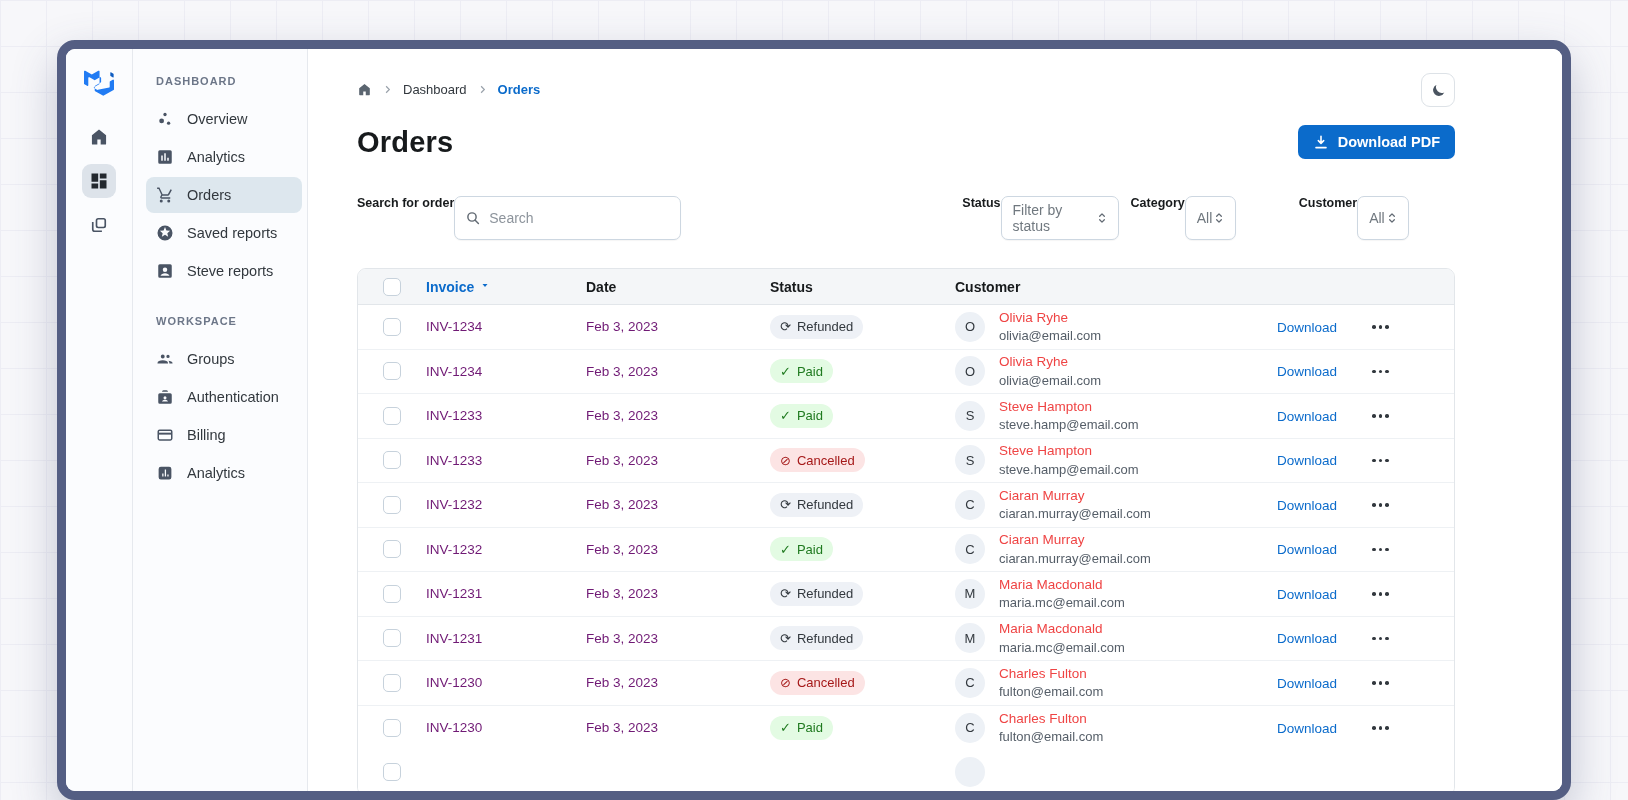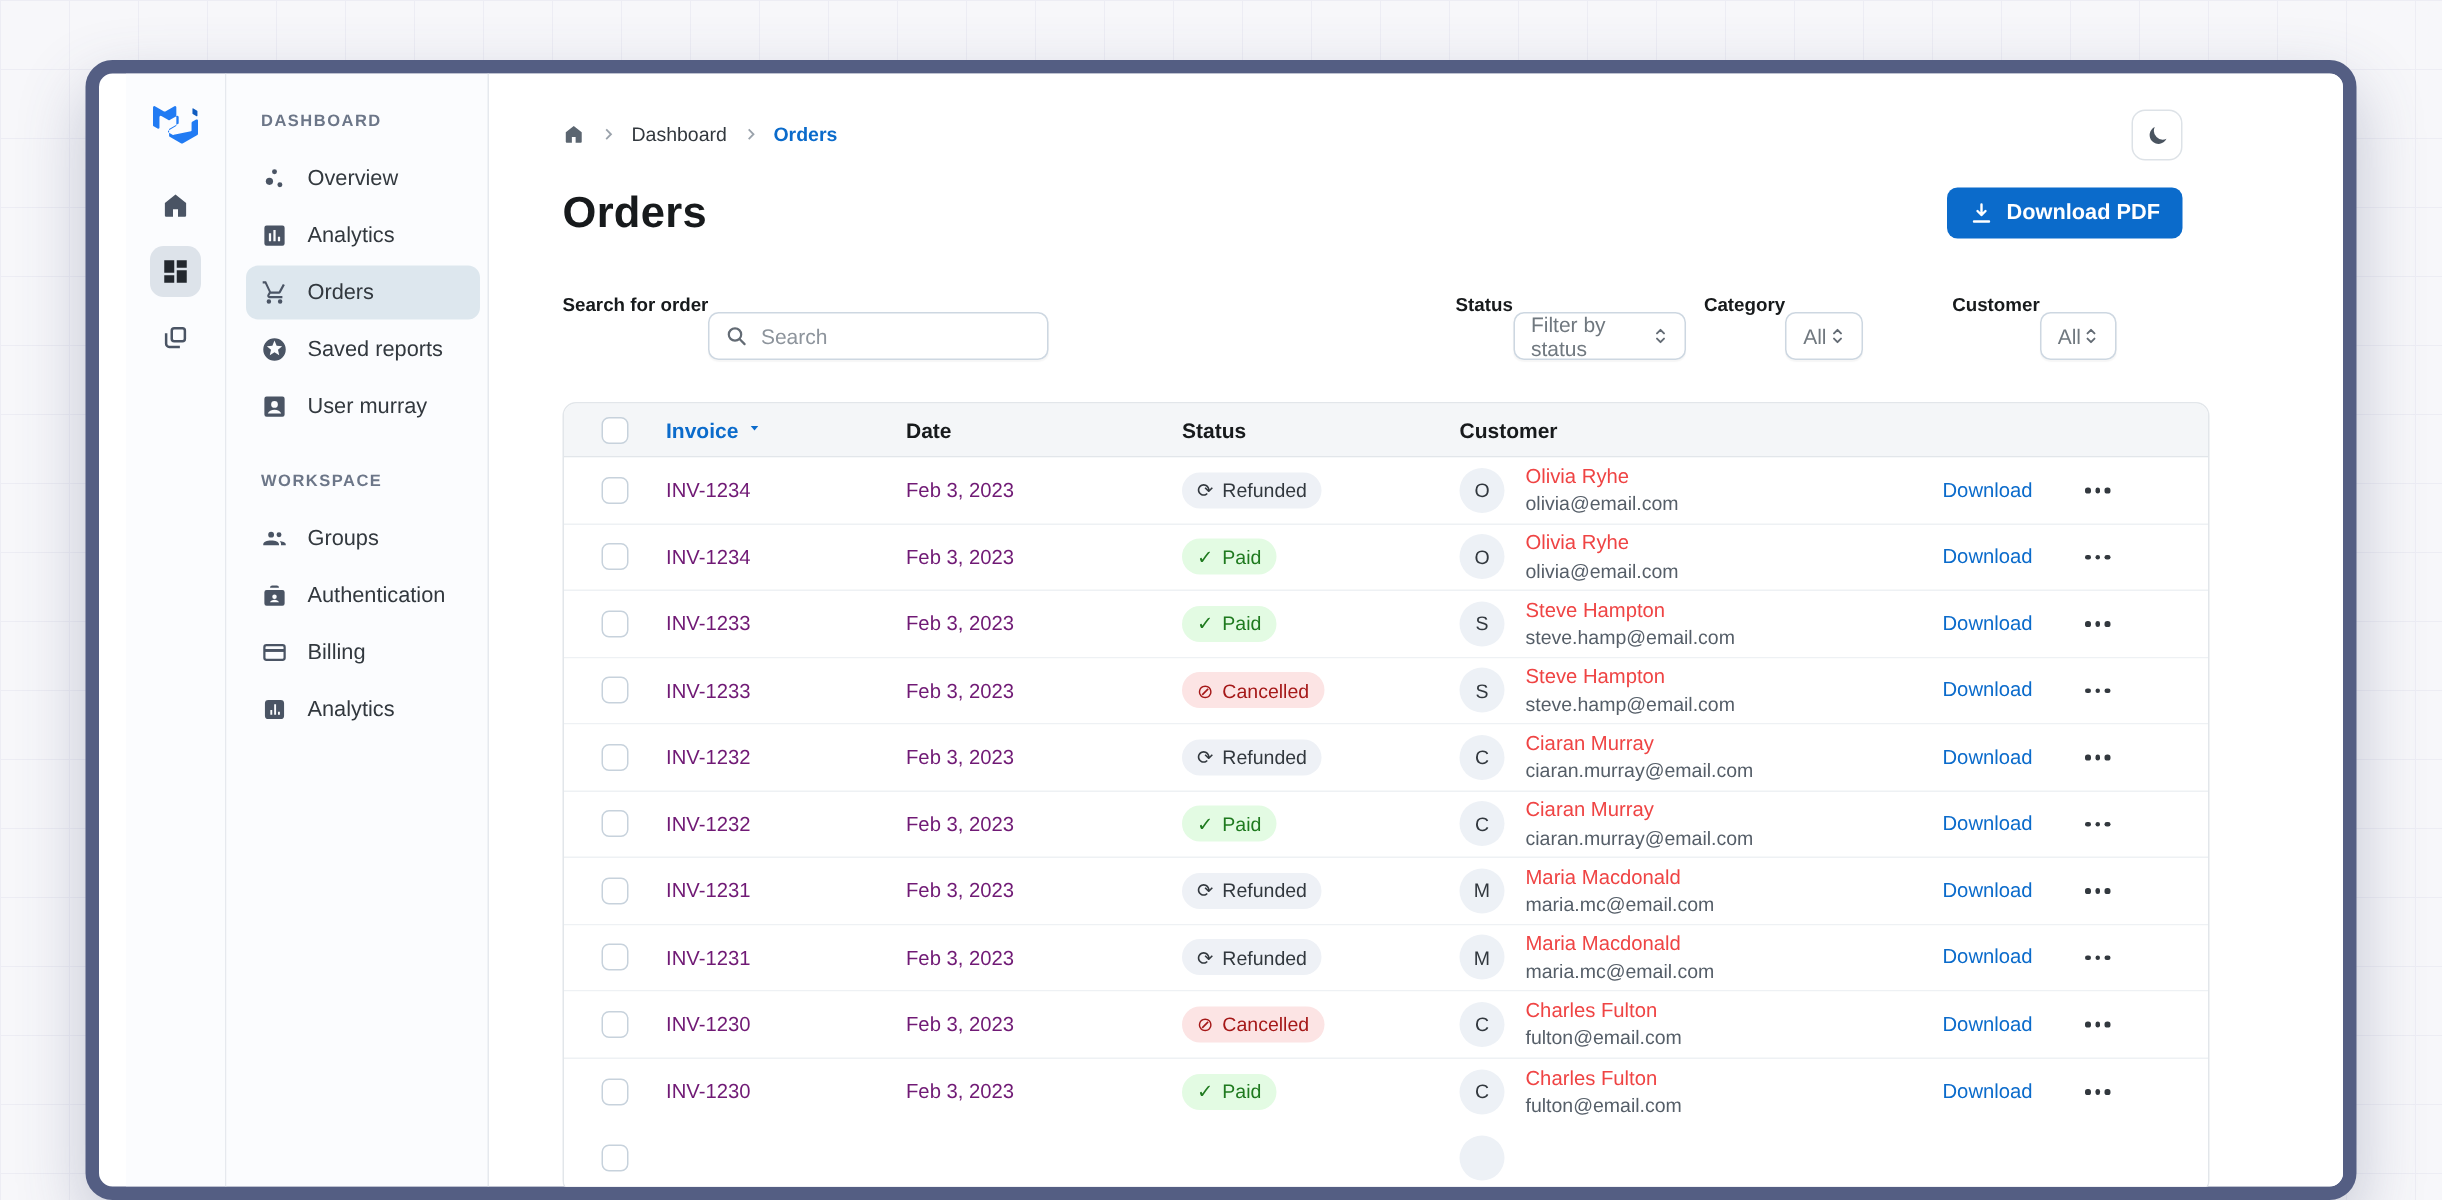--- a/index.html
+++ b/index.html
@@ -11,21 +11,20 @@
                      linear-gradient(90deg,#ededf4 1px,transparent 1px);
     background-size:46px 46px;
     color:#32383e;
   }
   
   .window {
     position:absolute; left:57px; top:40px; width:1514px; height:760px;
     border:9px solid #545e83; border-radius:18px;
     background:#fff; overflow:hidden; display:flex;
     box-shadow:0 18px 45px rgba(70,80,120,.30);
-    padding-left:18px;
   }
   .frame-dots { position:absolute; right:-7px; top:10px; display:flex; flex-direction:column; gap:4px; z-index:5; }
   .frame-dots i { width:4px; height:4px; border-radius:50%; background:#a7aec9; }
   
   .rail { width:67px; background:#fbfcfe; border-right:1px solid #e6e9ee; display:flex; flex-direction:column; align-items:center; padding-top:20px; flex:none; }
   .rail .logo { width:30px; height:27px; margin-bottom:24px; }
   .rail-btn { width:34px; height:34px; border-radius:9px; display:flex; align-items:center; justify-content:center; color:#4a5464; margin-bottom:10px; }
   .rail-btn svg { width:20px; height:20px; }
   .rail-btn.selected { background:#dde3ea; color:#23282e; }
   
@@ -48,24 +47,23 @@
   .mode-btn { width:34px; height:34px; margin-top:-7px; border:1px solid #dde2e7; border-radius:9px; background:#fff; display:flex; align-items:center; justify-content:center; color:#4a5460; cursor:pointer; }
   .header-row { display:flex; justify-content:space-between; align-items:center; margin-top:9px; }
   .page-title { font-size:29px; font-weight:700; color:#171a1c; letter-spacing:.2px; }
   .btn-primary { display:flex; align-items:center; gap:9px; background:#0b6bcb; color:#fff; border:none; border-radius:7px; height:34px; padding:0 15px; font-size:14.5px; font-weight:600; font-family:inherit; cursor:pointer; }
   .btn-primary svg { width:16px; height:16px; }
   
   .filters { display:flex; gap:12px; margin-top:37px; }
   .field { display:flex; flex-direction:row; }
   .field-label { font-size:12.5px; font-weight:600; color:#171a1c; margin-bottom:7px; }
   .input, .select {
-    height:32px; border:1px solid #cdd7e1; border-radius:7px; background:#fff;
+    height:44px; border:1px solid #cdd7e1; border-radius:7px; background:#fff;
     display:flex; align-items:center; font-size:14px; color:#70787f;
     box-shadow:0 1px 1px rgba(21,21,21,.04);
-    margin-top:12px;
   }
   .search-wrap { width:588px; }
   .input { padding:0 10px; gap:8px; }
   .input input { border:none; outline:none; flex:1; font-size:14px; font-family:inherit; color:#32383e; background:transparent; }
   .input input::placeholder { color:#8d949c; }
   .input .search-ic { color:#636b74; display:flex; }
   .sel-wrap { width:158px; margin-left:0; }
   .select { padding:0 9px 0 11px; justify-content:space-between; cursor:pointer; }
   .select .unfold { color:#636b74; display:flex; }
   
@@ -165,21 +163,21 @@
             </svg>
           </span>
         <span class="nav-label">Saved reports</span>
       </div>
       <div class="nav-item">
         <span class="nav-icon">
             <svg viewBox="0 0 24 24" fill="currentColor">
               <path fill-rule="evenodd" d="M5 3h14a2 2 0 0 1 2 2v14a2 2 0 0 1-2 2H5a2 2 0 0 1-2-2V5a2 2 0 0 1 2-2zm7 4.2a3 3 0 1 1 0 6 3 3 0 0 1 0-6zM6 18.2c.8-2.1 3.2-3.3 6-3.3s5.2 1.2 6 3.3H6z"></path>
             </svg>
           </span>
-        <span class="nav-label">User murray</span>
+        <span class="nav-label">Steve reports</span>
       </div>
     </div>
     <div class="nav-group">
       <div class="nav-section-label">WORKSPACE</div>
       <div class="nav-item">
         <span class="nav-icon">
             <svg viewBox="0 0 24 24" fill="currentColor">
               <path d="M9 11.2a2.6 2.6 0 1 0 0-5.2 2.6 2.6 0 0 0 0 5.2zm7-.4a2.2 2.2 0 1 0 0-4.4 2.2 2.2 0 0 0 0 4.4zM2 17.2c0-2.3 3.1-3.5 7-3.5s7 1.2 7 3.5v.8H2v-.8zm14.6-2.9c2.3.3 5.4 1.2 5.4 2.9v.8h-4.2v-.8c0-1.2-.4-2.2-1.2-2.9z"></path>
             </svg>
           </span>

